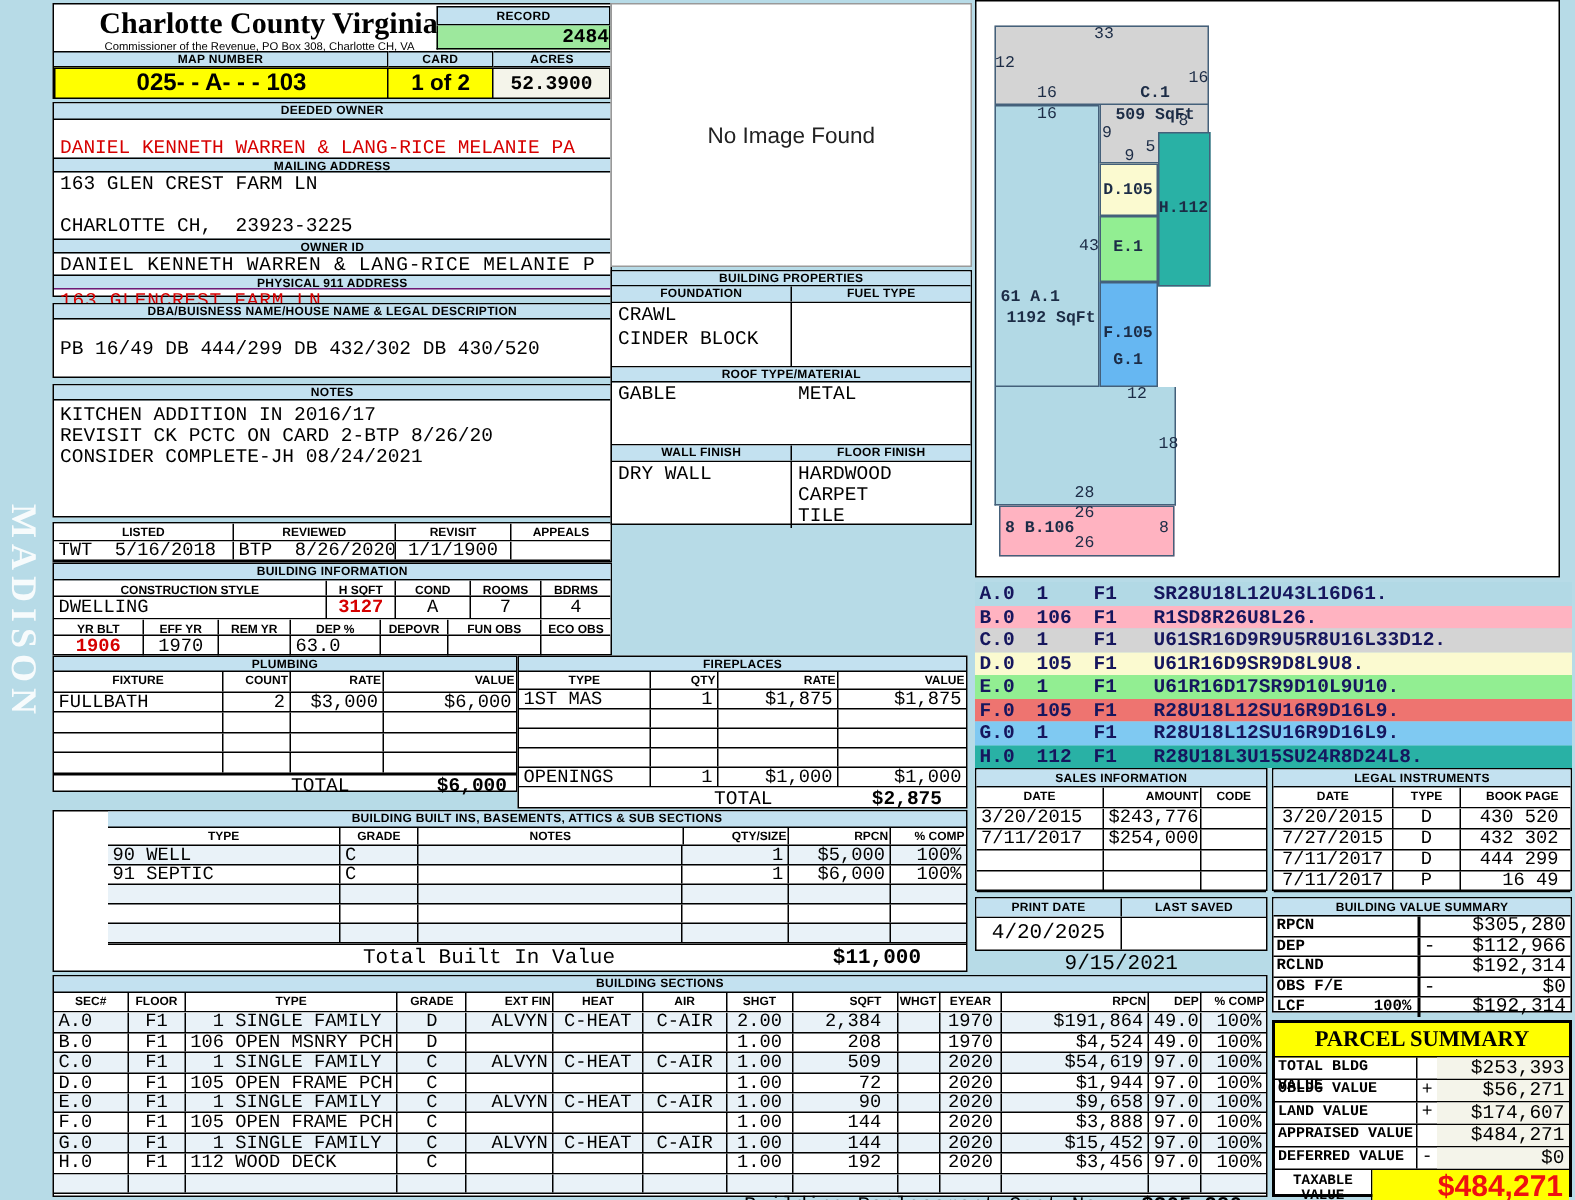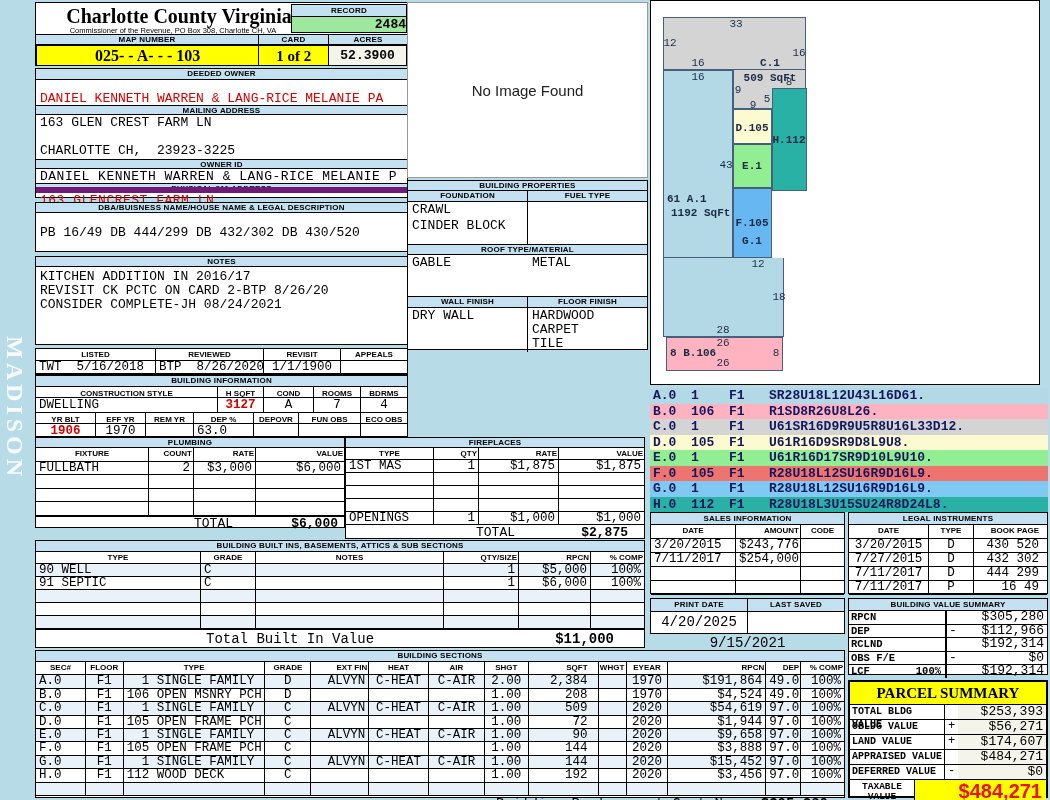--- a/index.html
+++ b/index.html
@@ -3,21 +3,21 @@
 <meta charset="utf-8">
 <style>
   html,body{margin:0;padding:0;}
   #page{position:relative;width:1050px;height:800px;background:#b7dbe7;overflow:hidden;
         font-family:"Liberation Sans","DejaVu Sans",sans-serif;}
   .box{position:absolute;background:#fff;border:1px solid #000;box-sizing:border-box;}
   .bar{background:#c3e1f0;border:1px solid #000;box-sizing:border-box;
        font:bold 8px/10px "Liberation Sans",sans-serif;text-align:center;color:#000;
        height:11px;overflow:hidden;letter-spacing:.2px;}
   .mono{font-family:"Liberation Mono","DejaVu Sans Mono",monospace;}
-  .serif{font-family:Liberation Serif, serif;}
+  .serif{font-family:Liberation Sans, sans-serif;}
   .red{color:#d60000;}
   .b{font-weight:bold;}
   .val{font:13px/14px "Liberation Mono","DejaVu Sans Mono",monospace;white-space:pre;
        overflow:hidden;padding:1px 4px;box-sizing:border-box;}
   
   .tbl{box-sizing:border-box;overflow:hidden;}
   .tr{display:flex;border-bottom:1px solid #000;box-sizing:border-box;height:13px;}
   .td{font:12.5px/12px "Liberation Mono","DejaVu Sans Mono",monospace;white-space:pre;
       overflow:hidden;border-right:1px solid #000;box-sizing:border-box;padding:0 3px;}
   .td:last-child{border-right:none;}
@@ -140,21 +140,21 @@
   </div>
 
   <div class="box" style="left:35px;top:68px;width:373px;height:130px;">
     <div class="bar" style="border:none;border-bottom:1px solid #000;">DEEDED OWNER</div>
     <div class="val b red" style="height:14px;margin-top:11px;">DANIEL KENNETH WARREN &amp; LANG-RICE MELANIE PA</div>
     <div class="bar" style="border:none;border-top:1px solid #000;border-bottom:1px solid #000;height:10px;line-height:9px;">MAILING ADDRESS</div>
     <div class="val" style="height:28px;">163 GLEN CREST FARM LN</div>
     <div class="val" style="height:16px;">CHARLOTTE CH,  23923-3225</div>
     <div class="bar" style="border:none;border-top:1px solid #000;border-bottom:1px solid #000;height:10px;line-height:9px;">OWNER ID</div>
     <div class="val b" style="height:14px;letter-spacing:.5px;">DANIEL KENNETH WARREN &amp; LANG-RICE MELANIE P</div>
-    <div class="bar" style="border:none;border-top:1px solid #000;border-bottom:6px solid #701a75;height:10px;line-height:9px;text-decoration:underline;">PHYSICAL 911 ADDRESS</div>
+    <div class="bar" style="border:none;border-top:1px solid #000;border-bottom:1px solid #701a75;height:10px;line-height:9px;text-decoration:underline;">PHYSICAL 911 ADDRESS</div>
     <div class="val b red" style="height:14px;letter-spacing:.5px;">163 GLENCREST FARM LN</div>
   </div>
 
   <div class="box" style="left:35px;top:202px;width:373px;height:50px;">
     <div class="bar" style="border:none;border-bottom:1px solid #000;height:10px;line-height:9px;">DBA/BUISNESS NAME/HOUSE NAME &amp; LEGAL DESCRIPTION</div>
     <div class="val" style="margin-top:12px;">PB 16/49 DB 444/299 DB 432/302 DB 430/520</div>
   </div>
 
   <div class="box" style="left:35px;top:256px;width:373px;height:89px;">
     <div class="bar" style="border:none;border-bottom:1px solid #000;height:10px;line-height:9px;">NOTES</div>
@@ -311,21 +311,21 @@
           <div class="td c3">$1,000</div>
         </div>
       </div>
     <div class="totrow" style="height:14px;border-top:none;">
       <div style="width:130px;"></div>
       <div class="mono" style="width:72px;font-size:13px;">TOTAL</div>
       <div class="mono b" style="width:80px;font-size:13px;text-align:right;">$2,875</div>
     </div>
   </div>
 
-  <div class="box" style="left:35px;top:540px;width:610px;height:108px;">
+  <div class="box" style="left:35px;top:540px;width:610px;height:108px;padding-left:36px;">
     <div class="bar" style="border:none;border-bottom:1px solid #000;">BUILDING BUILT INS, BASEMENTS, ATTICS &amp; SUB SECTIONS</div>
     <div class="tbl th t-built">
         <div class="tr">
           <div class="td c0">TYPE</div>
           <div class="td c1">GRADE</div>
           <div class="td c2">NOTES</div>
           <div class="td c3">QTY/SIZE</div>
           <div class="td c4">RPCN</div>
           <div class="td c5">% COMP</div>
         </div>

